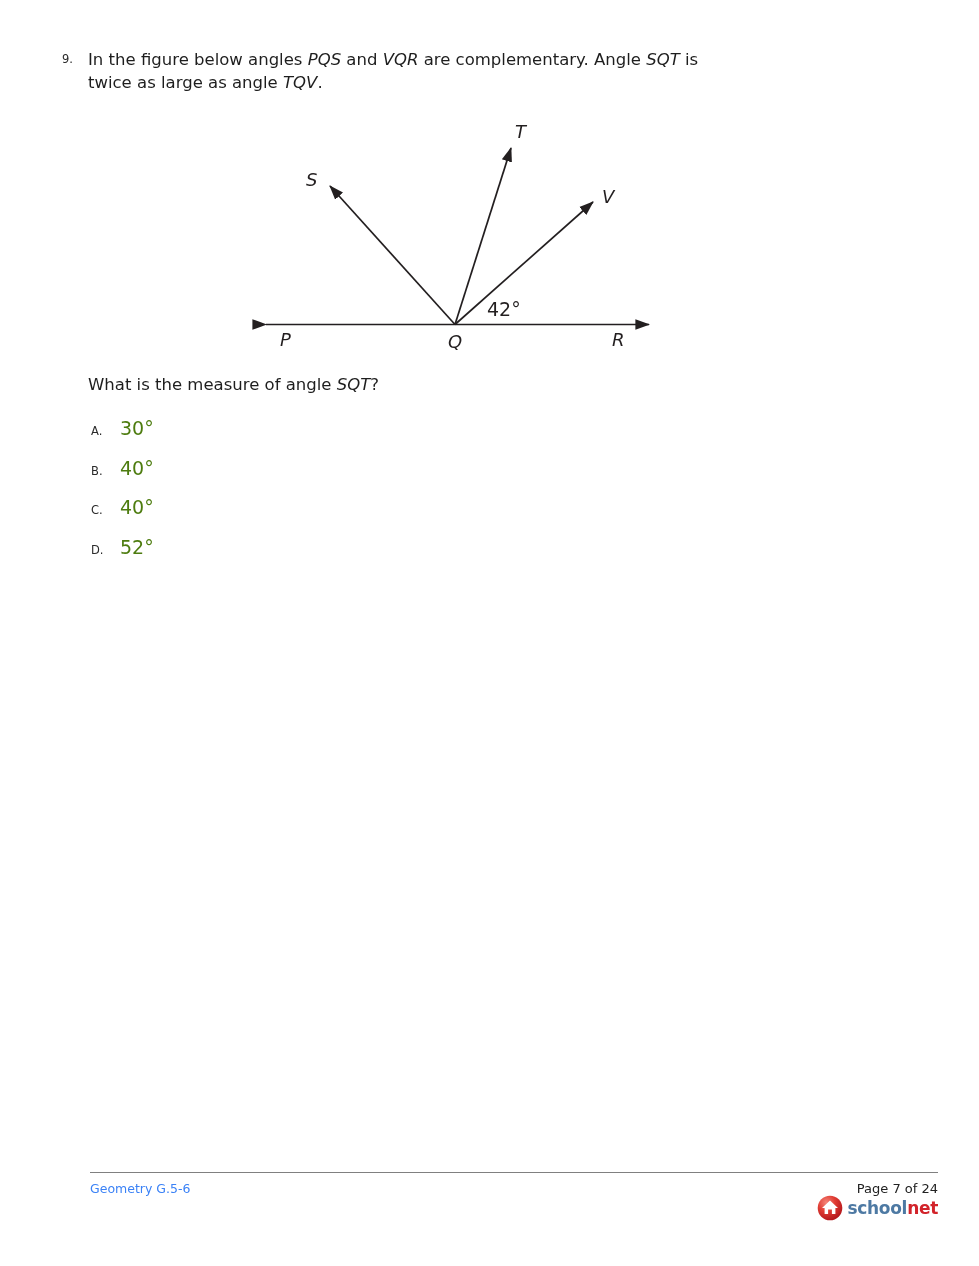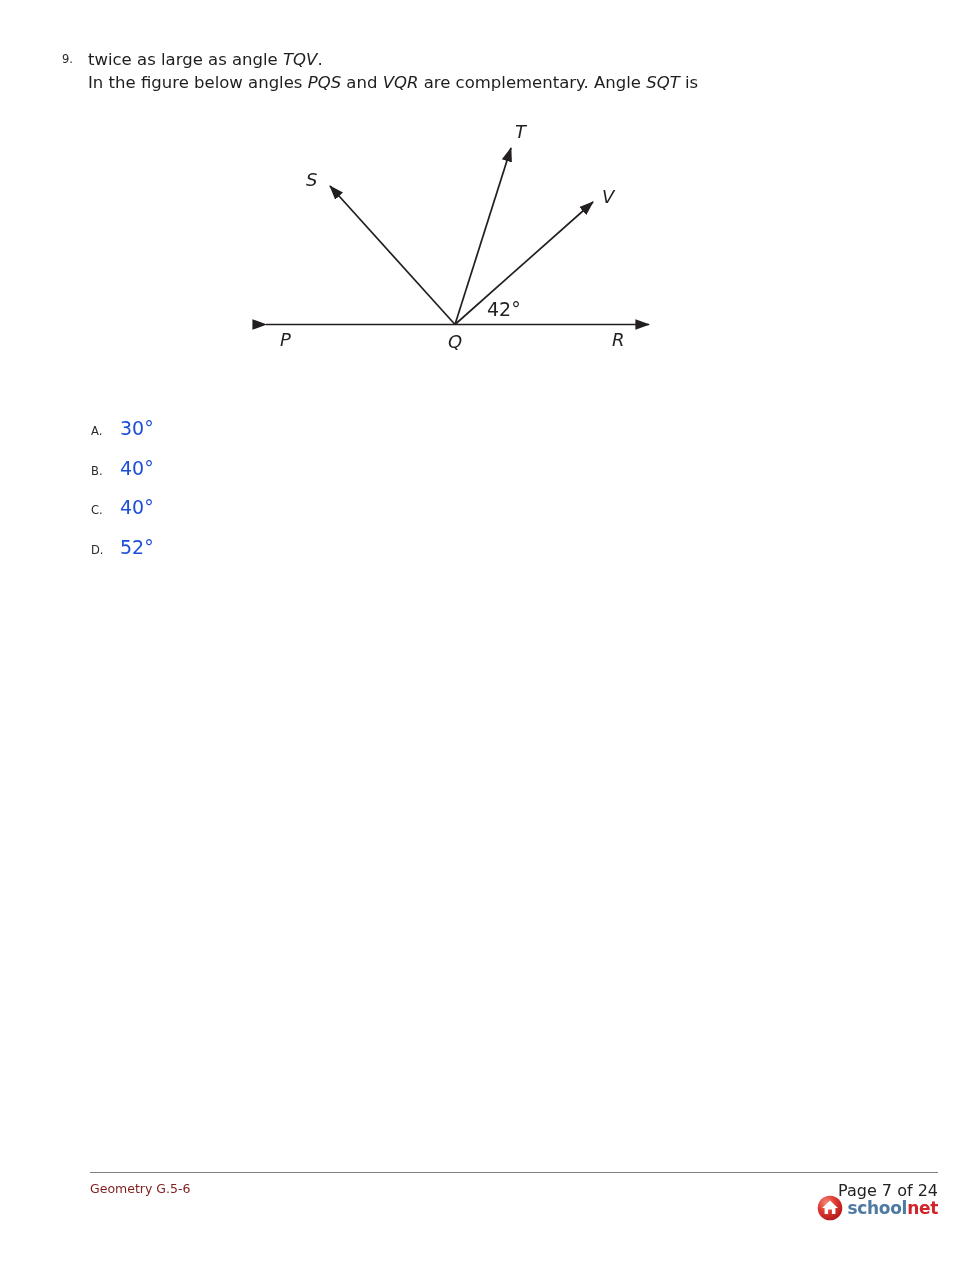--- a/index.html
+++ b/index.html
@@ -72,44 +72,44 @@
     height: 39.5px;
   }
   .option-letter {
     font-size: 11.5px;
     color: #2a2a2a;
     width: 29px;
     flex: 0 0 29px;
   }
   .option-value {
     font-size: 19px;
-    color: #1d4ed8;
+    color: #4d7c0f;
   }
 
   
   .footer-rule {
     position: absolute;
     left: 90px;
     width: 848px;
     top: 1172px;
     border-top: 1px solid #808080;
     height: 0;
   }
   .footer-left {
     position: absolute;
     left: 90px;
     top: 1181px;
     font-size: 12.5px;
-    color: #7f1d1d;
+    color: #3b82f6;
   }
   .footer-right {
     position: absolute;
     right: 41px;
     top: 1181px;
-    font-size: 16px;
+    font-size: 13px;
     color: #222222;
     text-align: center;
   }
   .logo-row {
     position: absolute;
     right: 41px;
     top: 1195px;
     display: flex;
     align-items: center;
     gap: 4px;
@@ -122,22 +122,22 @@
   }
 </style>
 </head>
 <body>
 
 <div class="page">
 
   <div class="question">
     <span class="qnum">9.</span>
     <div class="qtext">
+      <div><span>In the figure below angles </span><span class="it">PQS</span><span> and </span><span class="it">VQR</span><span> are complementary. Angle </span><span class="it">SQT</span><span> is</span></div>
       <div><span>twice as large as angle </span><span class="it">TQV</span><span>.</span></div>
-      <div><span>In the figure below angles </span><span class="it">PQS</span><span> and </span><span class="it">VQR</span><span> are complementary. Angle </span><span class="it">SQT</span><span> is</span></div>
     </div>
   </div>
 
   <svg class="figure" viewBox="0 0 420 250" xmlns="http://www.w3.org/2000/svg">
     <defs>
       <marker id="arrow" markerWidth="9" markerHeight="7" refX="8" refY="3.5" orient="auto" markerUnits="strokeWidth">
         <polygon points="0 0.4, 8.6 3.5, 0 6.6" fill="#231f20"></polygon>
       </marker>
     </defs>
 
@@ -151,20 +151,21 @@
 
     <text class="fig-label" x="30" y="236">P</text>
     <text class="fig-label" x="205" y="238" text-anchor="middle">Q</text>
     <text class="fig-label" x="362" y="236">R</text>
     <text class="fig-label" x="56" y="76">S</text>
     <text class="fig-label" x="265" y="28">T</text>
     <text class="fig-label" x="352" y="93">V</text>
     <text class="fig-angle" x="237" y="206">42°</text>
   </svg>
 
+  <div class="prompt"><span>What is the measure of angle </span><span class="it">SQT</span><span>?</span></div>
 
   <div class="options">
     <div class="option-row">
       <span class="option-letter">A.</span>
       <span class="option-value">30°</span>
     </div>
     <div class="option-row">
       <span class="option-letter">B.</span>
       <span class="option-value">40°</span>
     </div>

